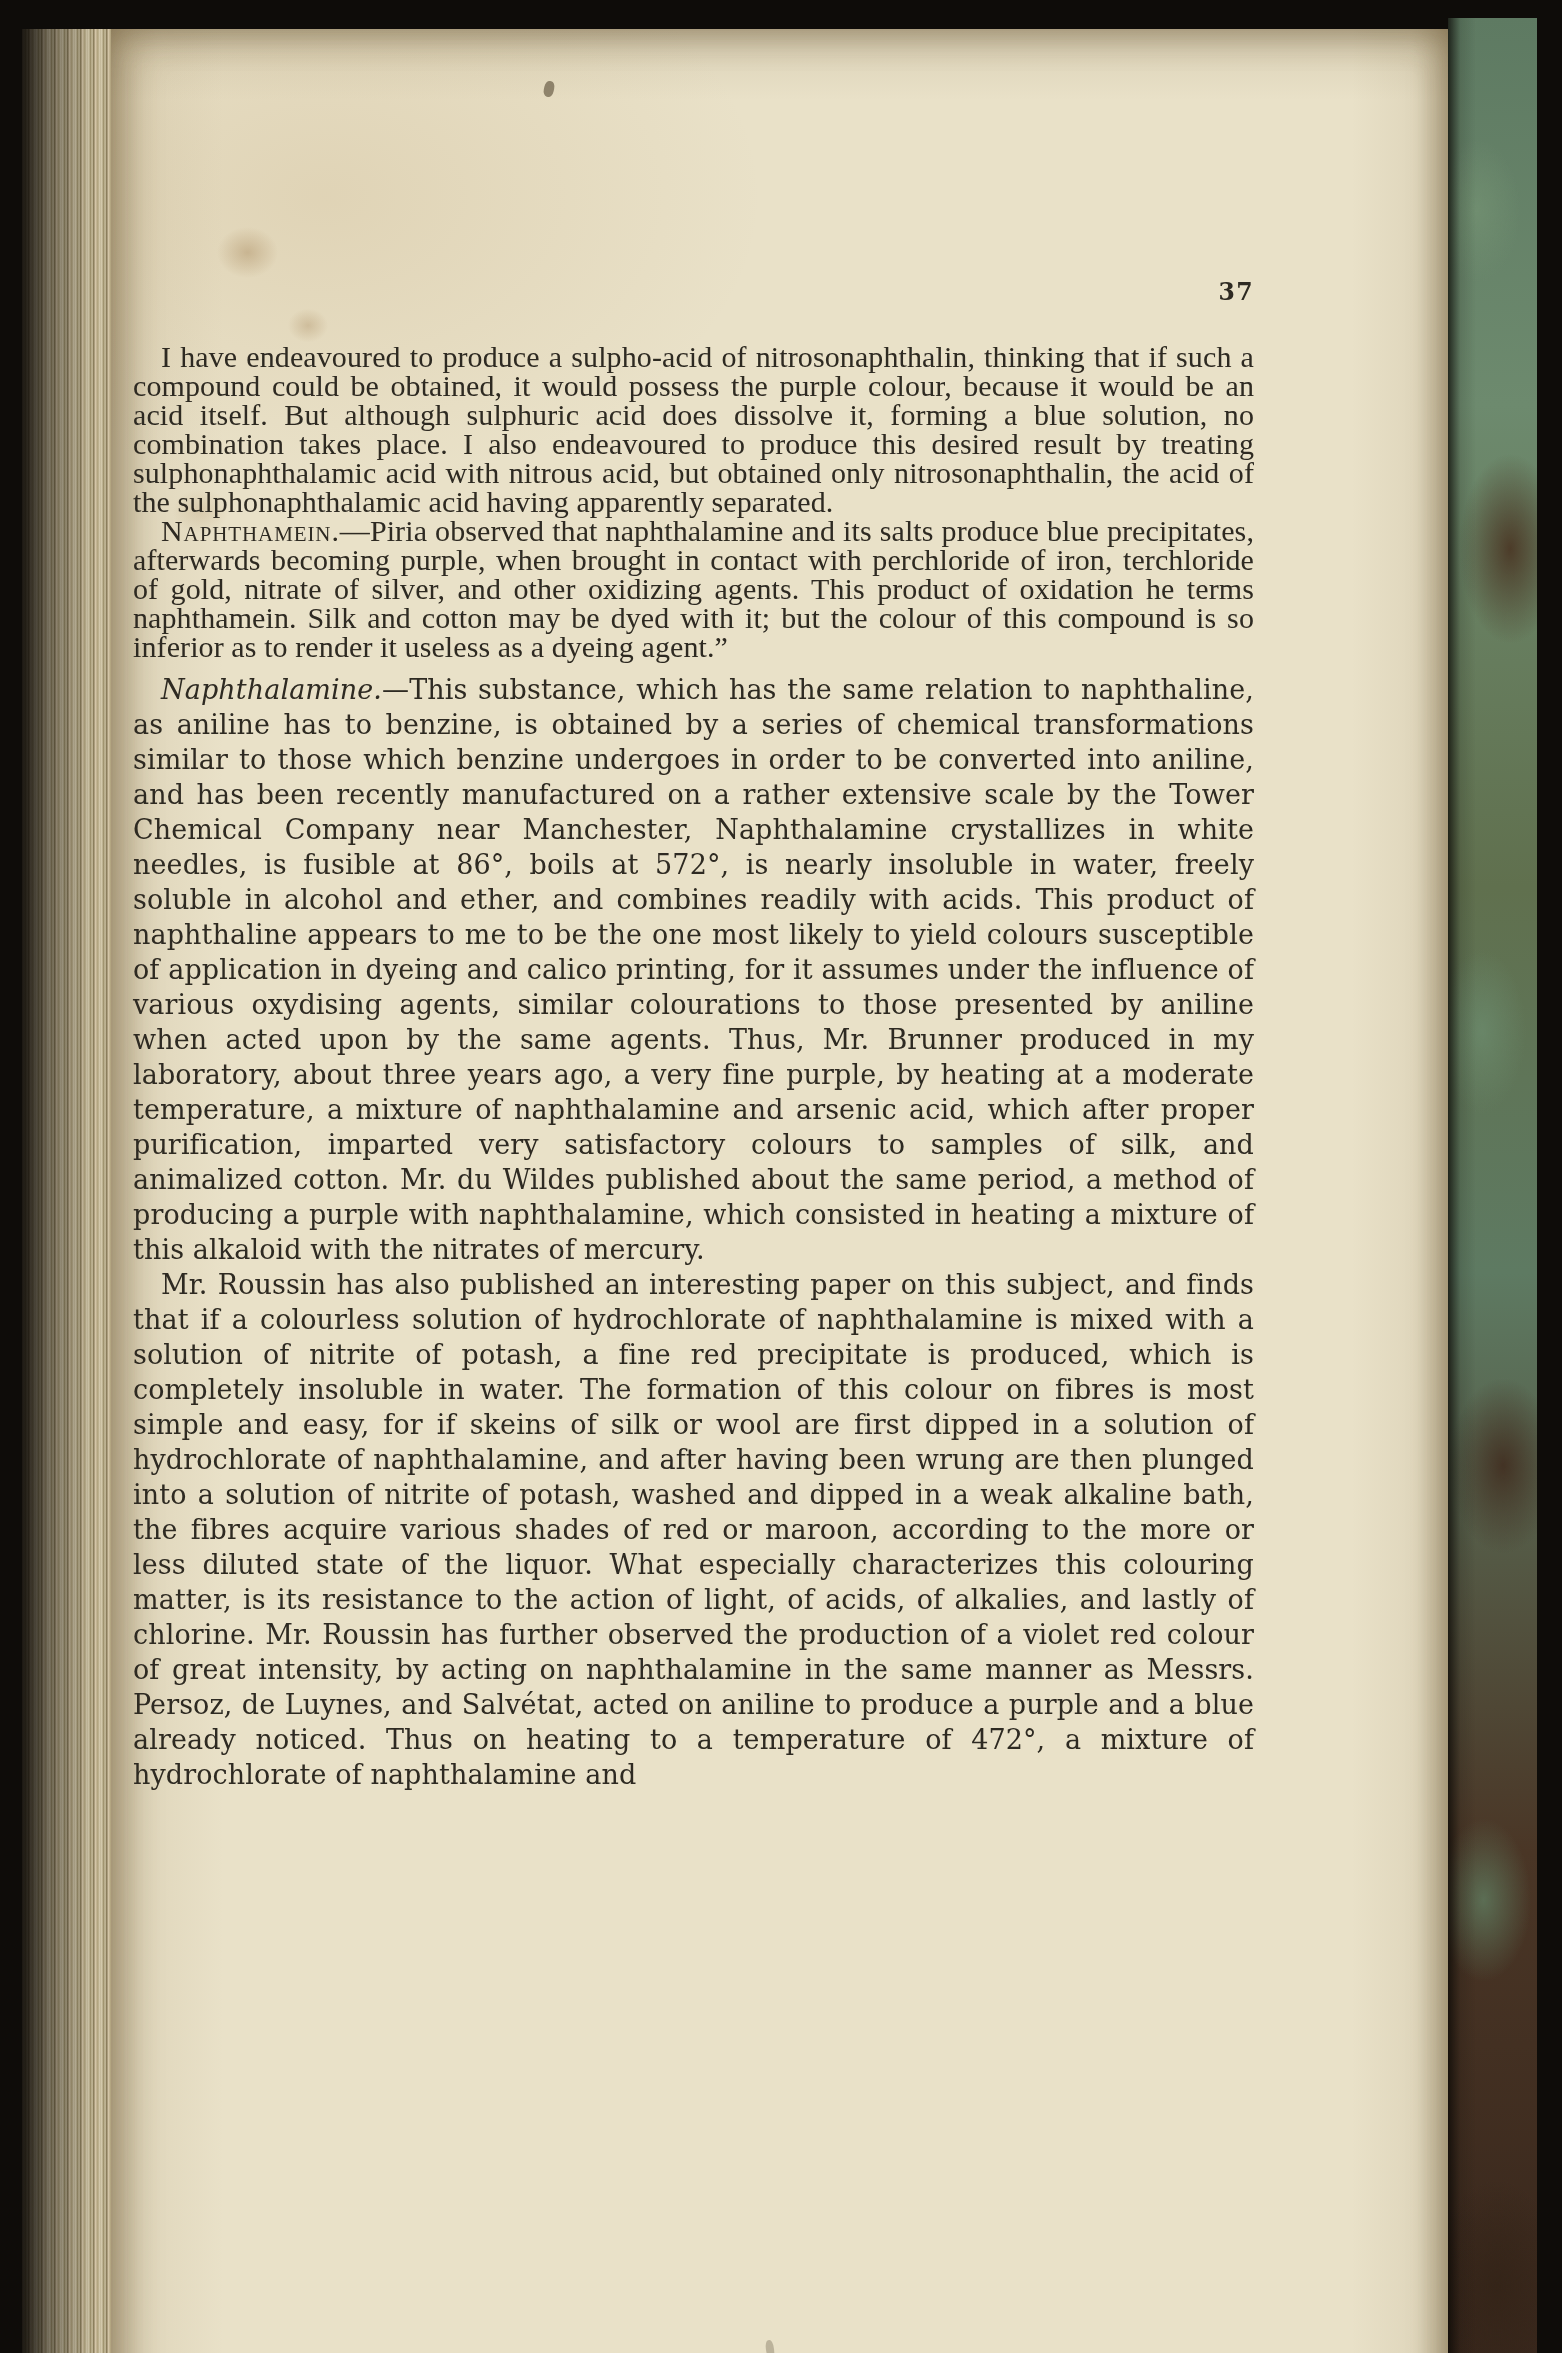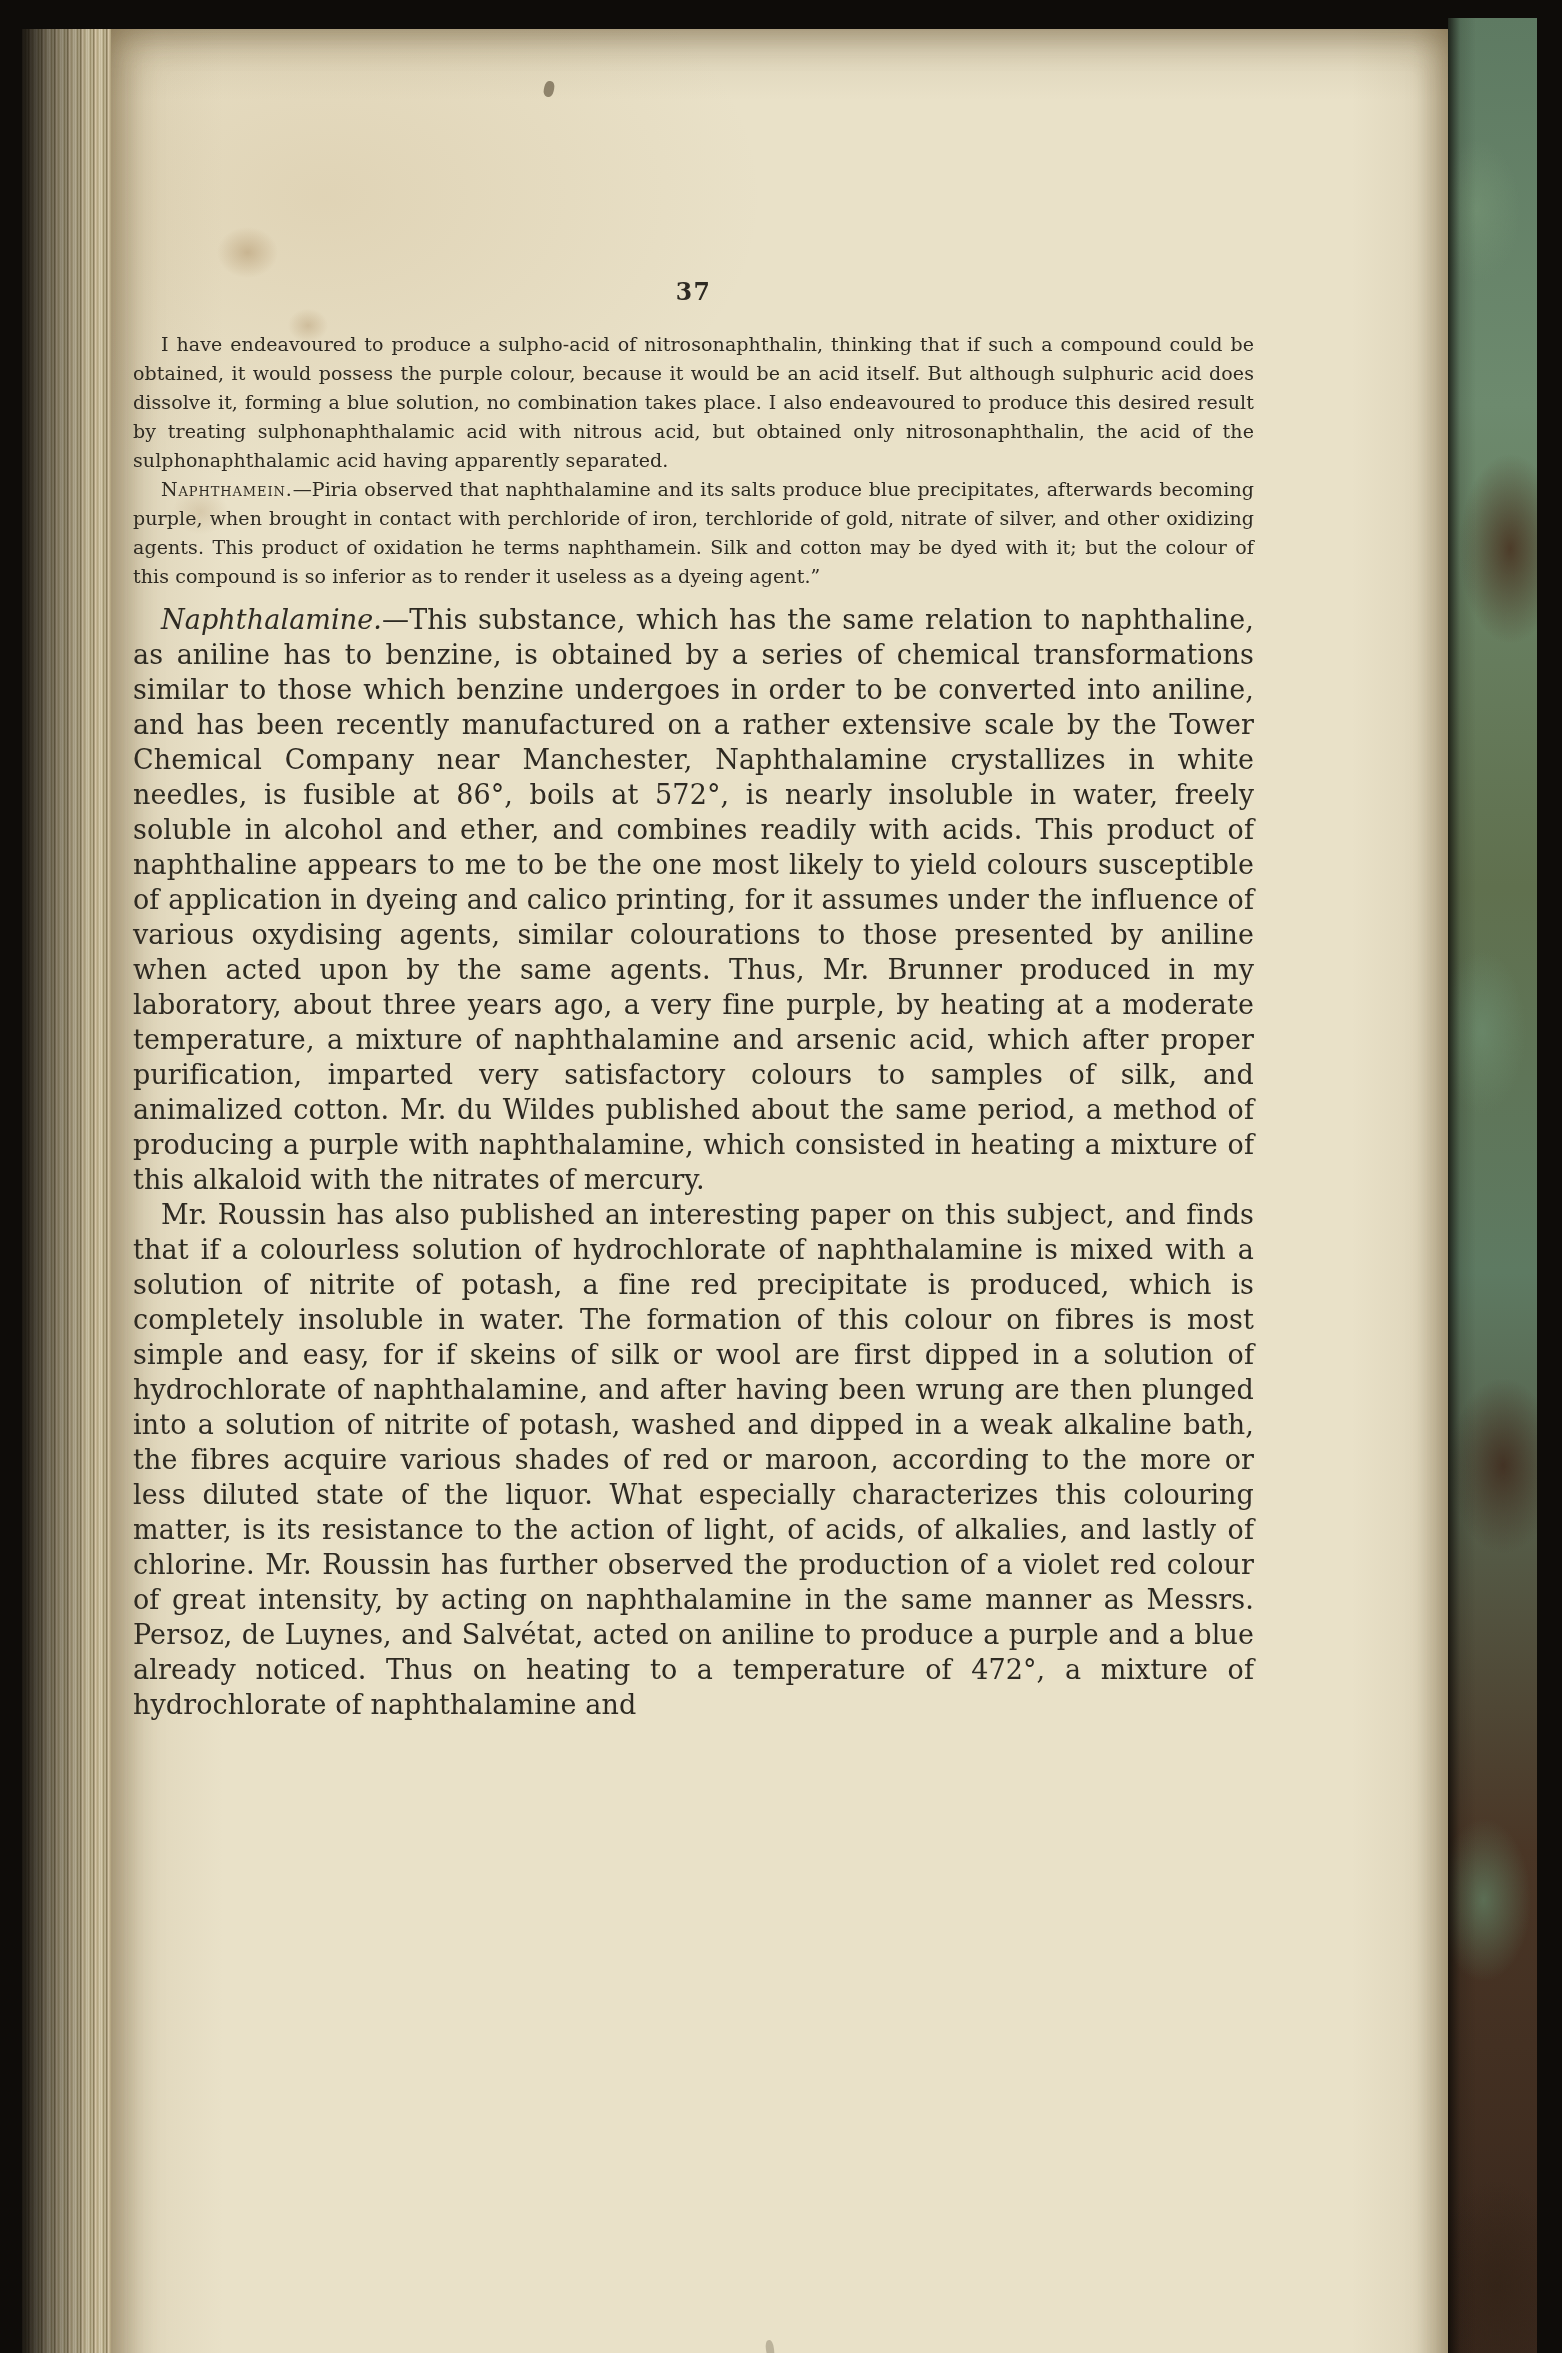--- a/index.html
+++ b/index.html
@@ -84,35 +84,36 @@
         background: rgba(86,74,52,0.30); transform: rotate(-8deg); }
   
   .text-area {
     position: absolute;
     left: 22px;
     top: 249px;
     width: 1121px;
     color: #2e2a22;
   }
   .page-number {
-    text-align: center;
+    text-align: right;
     font-size: 23.5px;
     letter-spacing: 1.4px;
-    margin-bottom: 24px;
+    margin-bottom: 36px;
     font-weight: bold;
   }
   .text-area p {
     margin: 0;
     text-indent: 28px;
     text-align: justify;
     letter-spacing: 0.1px;
   }
   .excerpt p {
-    font-size: 19px;
+    font-size: 30px;
     line-height: 29px;
+    font-family: Liberation Serif, serif;
   }
   .body-text {
     margin-top: 11px;
   }
   .body-text p {
     font-size: 27px;
     line-height: 35px;
   }
   .lead-sc {
     font-variant: small-caps;

